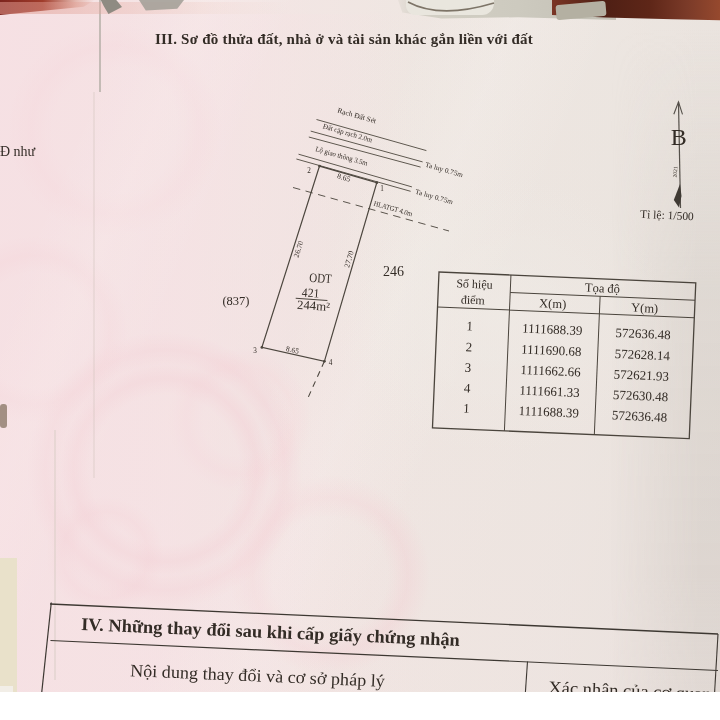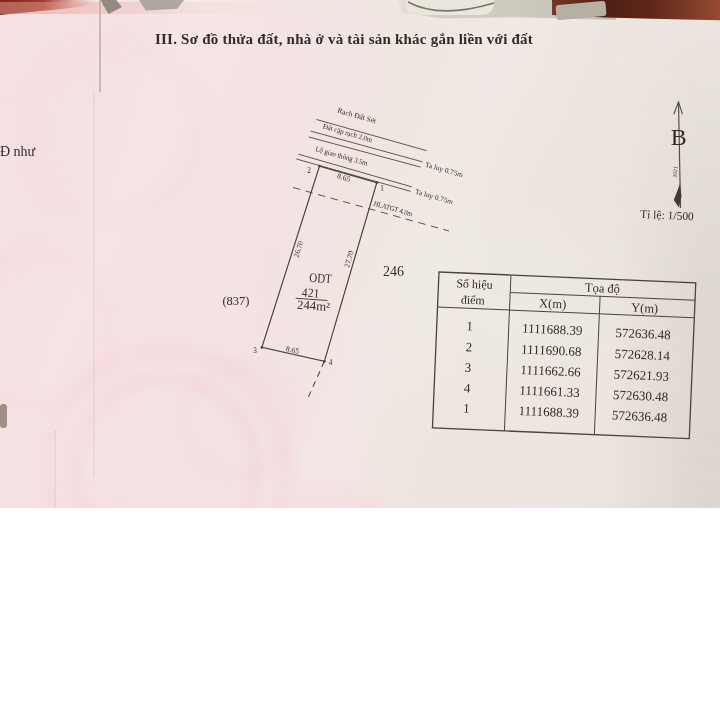--- a/index.html
+++ b/index.html
@@ -1,16 +1,16 @@
 <!DOCTYPE html>
 <html><head>
 <meta charset="utf-8">
 <style>
 html,body{margin:0;padding:0}
-#page{position:relative;width:720px;height:508px;overflow:hidden;
+#page{position:relative;width:720px;height:692px;overflow:hidden;
   background:#84cc16;font-family:"Liberation Serif",serif}
 #page div{position:absolute}
 svg text{font-family:"Liberation Serif",serif;fill:#332c26}
 </style>
 </head>
 <body>
 <div id="page">
 
   <div style="left:0;top:0;width:720px;height:720px;
     background:

